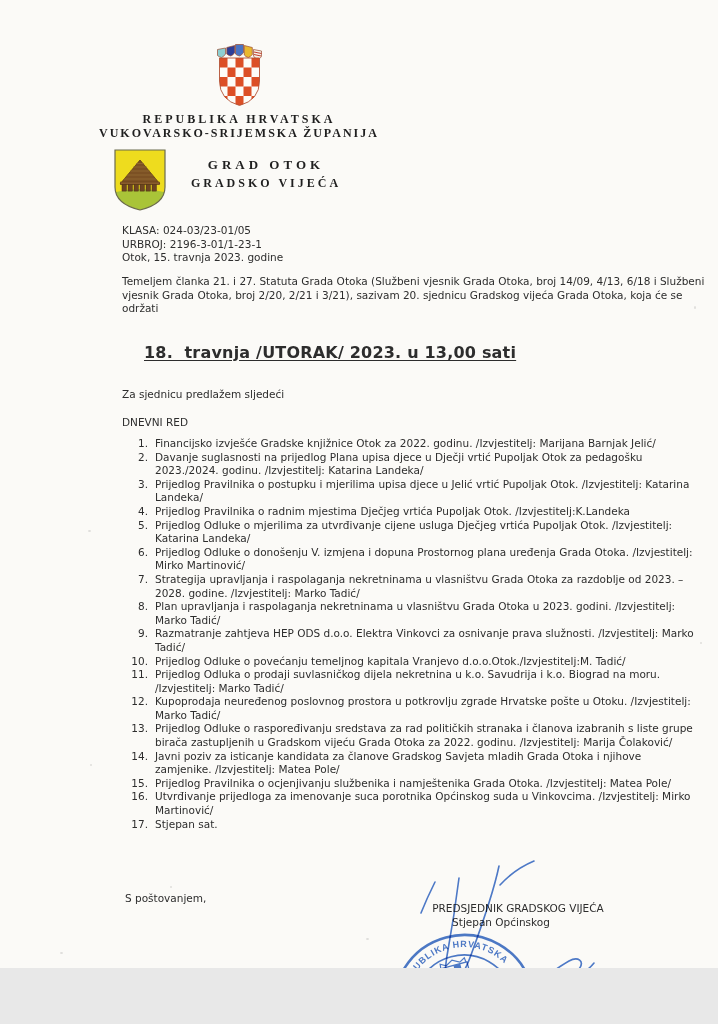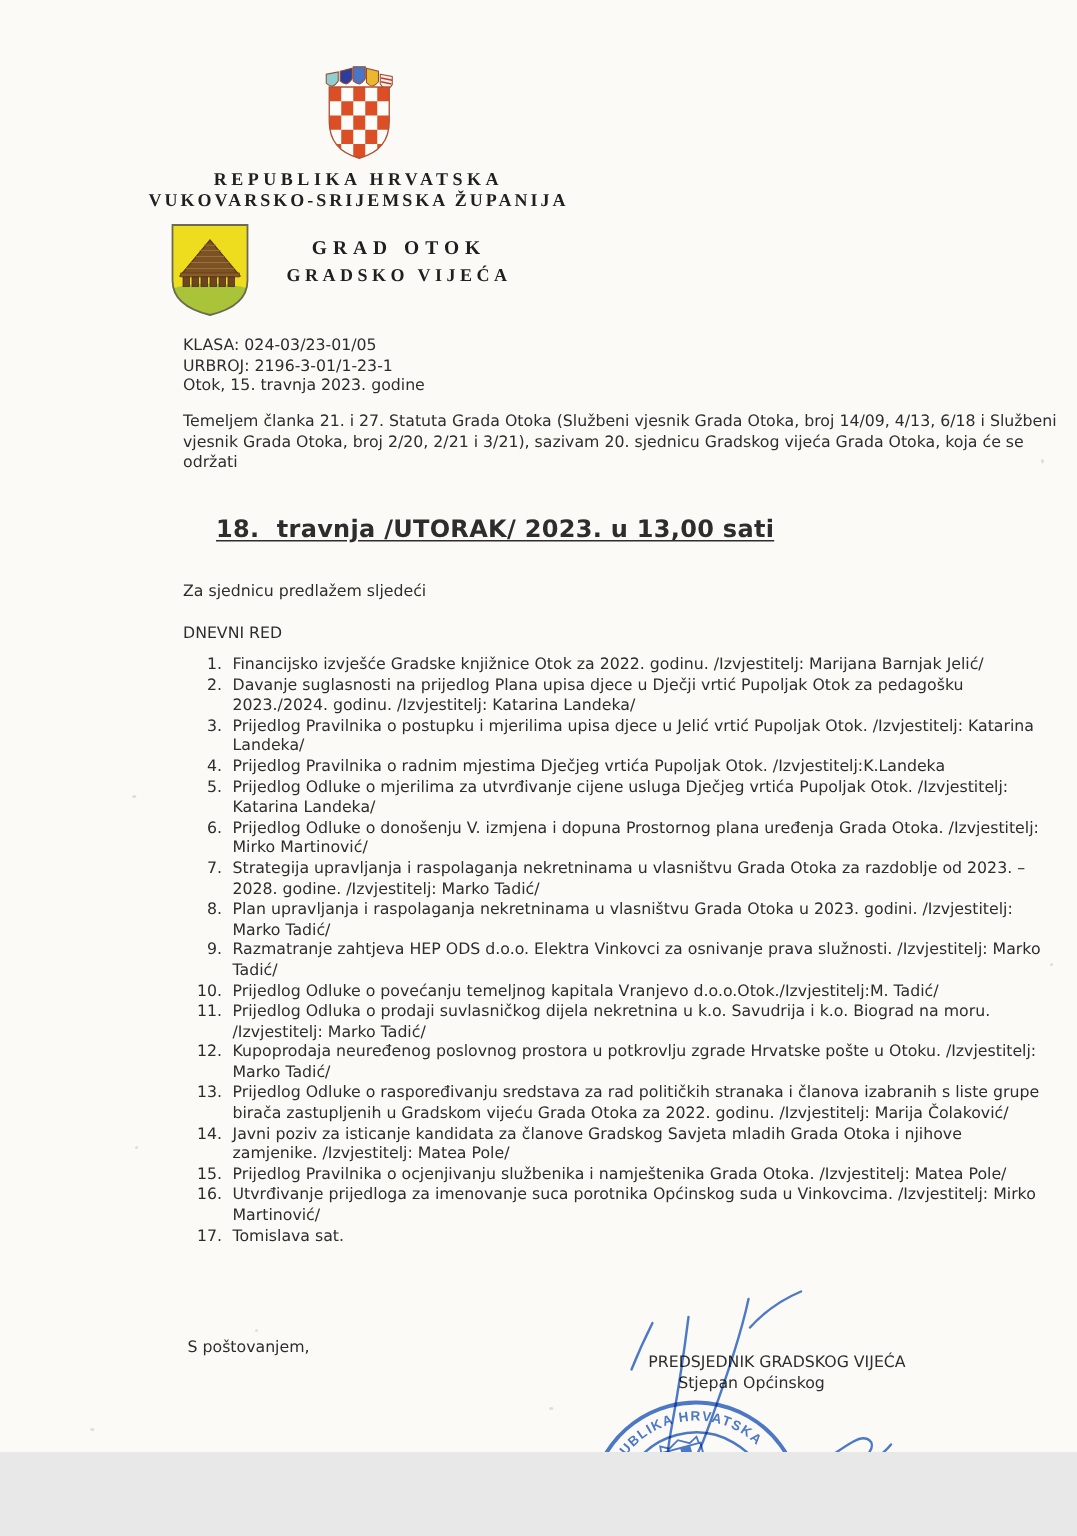--- a/index.html
+++ b/index.html
@@ -153,21 +153,21 @@
       <li>Kupoprodaja neuređenog poslovnog prostora u potkrovlju zgrade Hrvatske pošte u Otoku. /Izvjestitelj: Marko Tadić/</li>
 
       <li>Prijedlog Odluke o raspoređivanju sredstava za rad političkih stranaka i članova izabranih s liste grupe birača zastupljenih u Gradskom vijeću Grada Otoka za 2022. godinu. /Izvjestitelj: Marija Čolaković/</li>
 
       <li>Javni poziv za isticanje kandidata za članove Gradskog Savjeta mladih Grada Otoka i njihove zamjenike. /Izvjestitelj: Matea Pole/</li>
 
       <li>Prijedlog Pravilnika o ocjenjivanju službenika i namještenika Grada Otoka. /Izvjestitelj: Matea Pole/</li>
 
       <li>Utvrđivanje prijedloga za imenovanje suca porotnika Općinskog suda u Vinkovcima. /Izvjestitelj: Mirko Martinović/</li>
 
-      <li>Tomislava sat.</li>
+      <li>Stjepan sat.</li>
     </ol>
 
   <div class="abs bodytxt closing">S poštovanjem,</div>
   <div class="abs sig-title">PREDSJEDNIK GRADSKOG VIJEĆA</div>
   <div class="abs sig-name">Stjepan Općinskog</div>
 
   <svg class="abs stamp-svg" viewBox="0 0 160 160">
     <defs>
       <path id="stArcTop" d="M 22,80 A 58,58 0 0 1 138,80"></path>
       <path id="stArcBot" d="M 23,80 A 57,57 0 0 0 137,80"></path>

